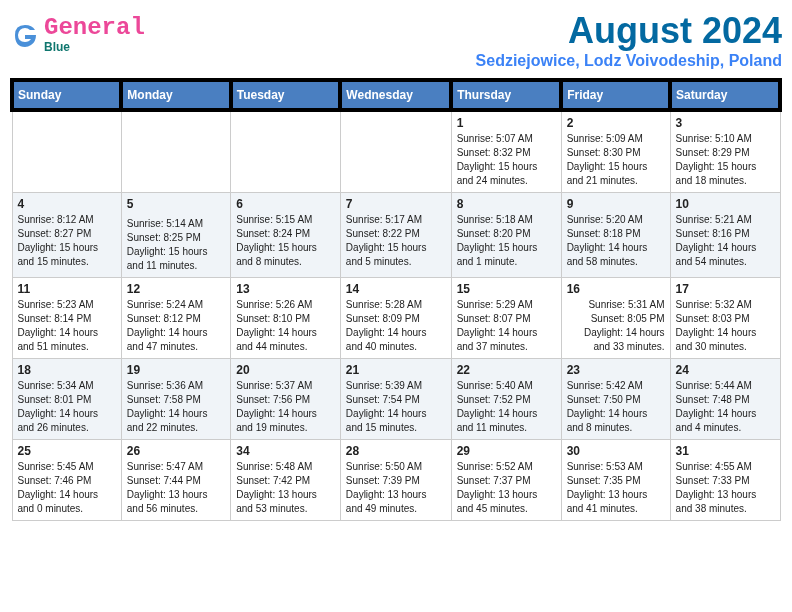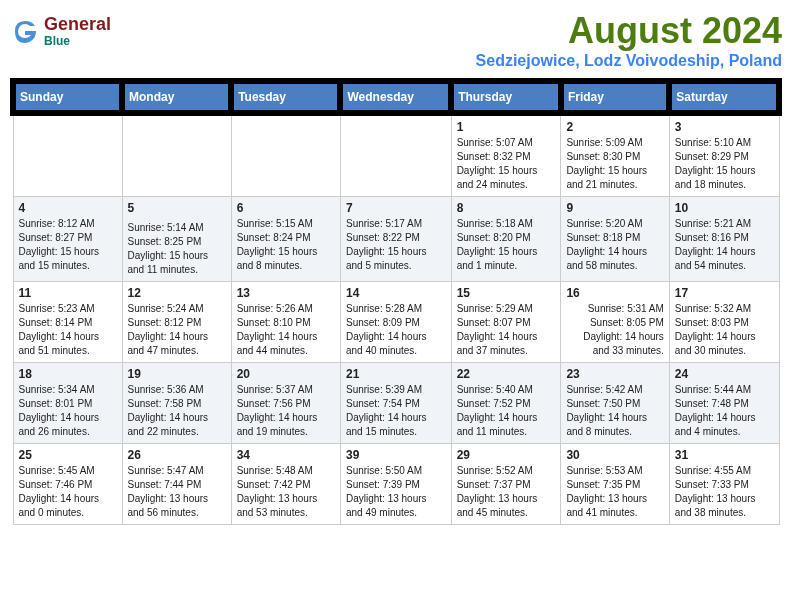--- a/index.html
+++ b/index.html
@@ -20,58 +20,59 @@
       display: flex;
       align-items: center;
       margin-top: 5px;
     }
     .logo-text {
       display: flex;
       flex-direction: column;
       line-height: 1.1;
     }
     .logo-general {
-      font-size: 18px;
-      font-weight: bold;
-      color: #7f1d1d;
+      font-size: 24px;
+      font-weight: bold;
+      color: #ec4899;
+      font-family: Liberation Mono, monospace;
     }
     .logo-blue {
       font-size: 12px;
       font-weight: bold;
       color: #0f766e;
     }
     .logo-icon {
       width: 30px;
       height: 30px;
       margin-right: 4px;
     }
     .title-block {
       text-align: right;
     }
     .month-year {
       font-size: 36px;
       font-weight: bold;
-      color: #4d7c0f;
+      color: #0369a1;
     }
     .location {
       font-size: 16px;
       color: #3b82f6;
       font-weight: bold;
     }
     table {
       width: 100%;
       border-collapse: collapse;
     }
     thead tr th {
       background-color: #4a7fc1;
       color: #fff;
       font-size: 12px;
       font-weight: bold;
       padding: 6px 4px;
-      border: 6px solid #000000;
+      border: 4px solid #000000;
       text-align: left;
     }
     tbody tr {
       vertical-align: top;
     }
     tbody tr:nth-child(odd) {
       background-color: #fff;
     }
     tbody tr:nth-child(even) {
       background-color: #f0f4f8;
@@ -323,21 +324,21 @@
 and 56 minutes.</div>
         </td>
         <td>
           <span class="day-num">34</span>
           <div class="day-info" style="white-space: pre-line;">Sunrise: 5:48 AM
 Sunset: 7:42 PM
 Daylight: 13 hours
 and 53 minutes.</div>
         </td>
         <td>
-          <span class="day-num">39</span>
+          <span class="day-num">28</span>
           <div class="day-info" style="white-space: pre-line;">Sunrise: 5:50 AM
 Sunset: 7:39 PM
 Daylight: 13 hours
 and 49 minutes.</div>
         </td>
         <td>
           <span class="day-num">29</span>
           <div class="day-info" style="white-space: pre-line;">Sunrise: 5:52 AM
 Sunset: 7:37 PM
 Daylight: 13 hours

